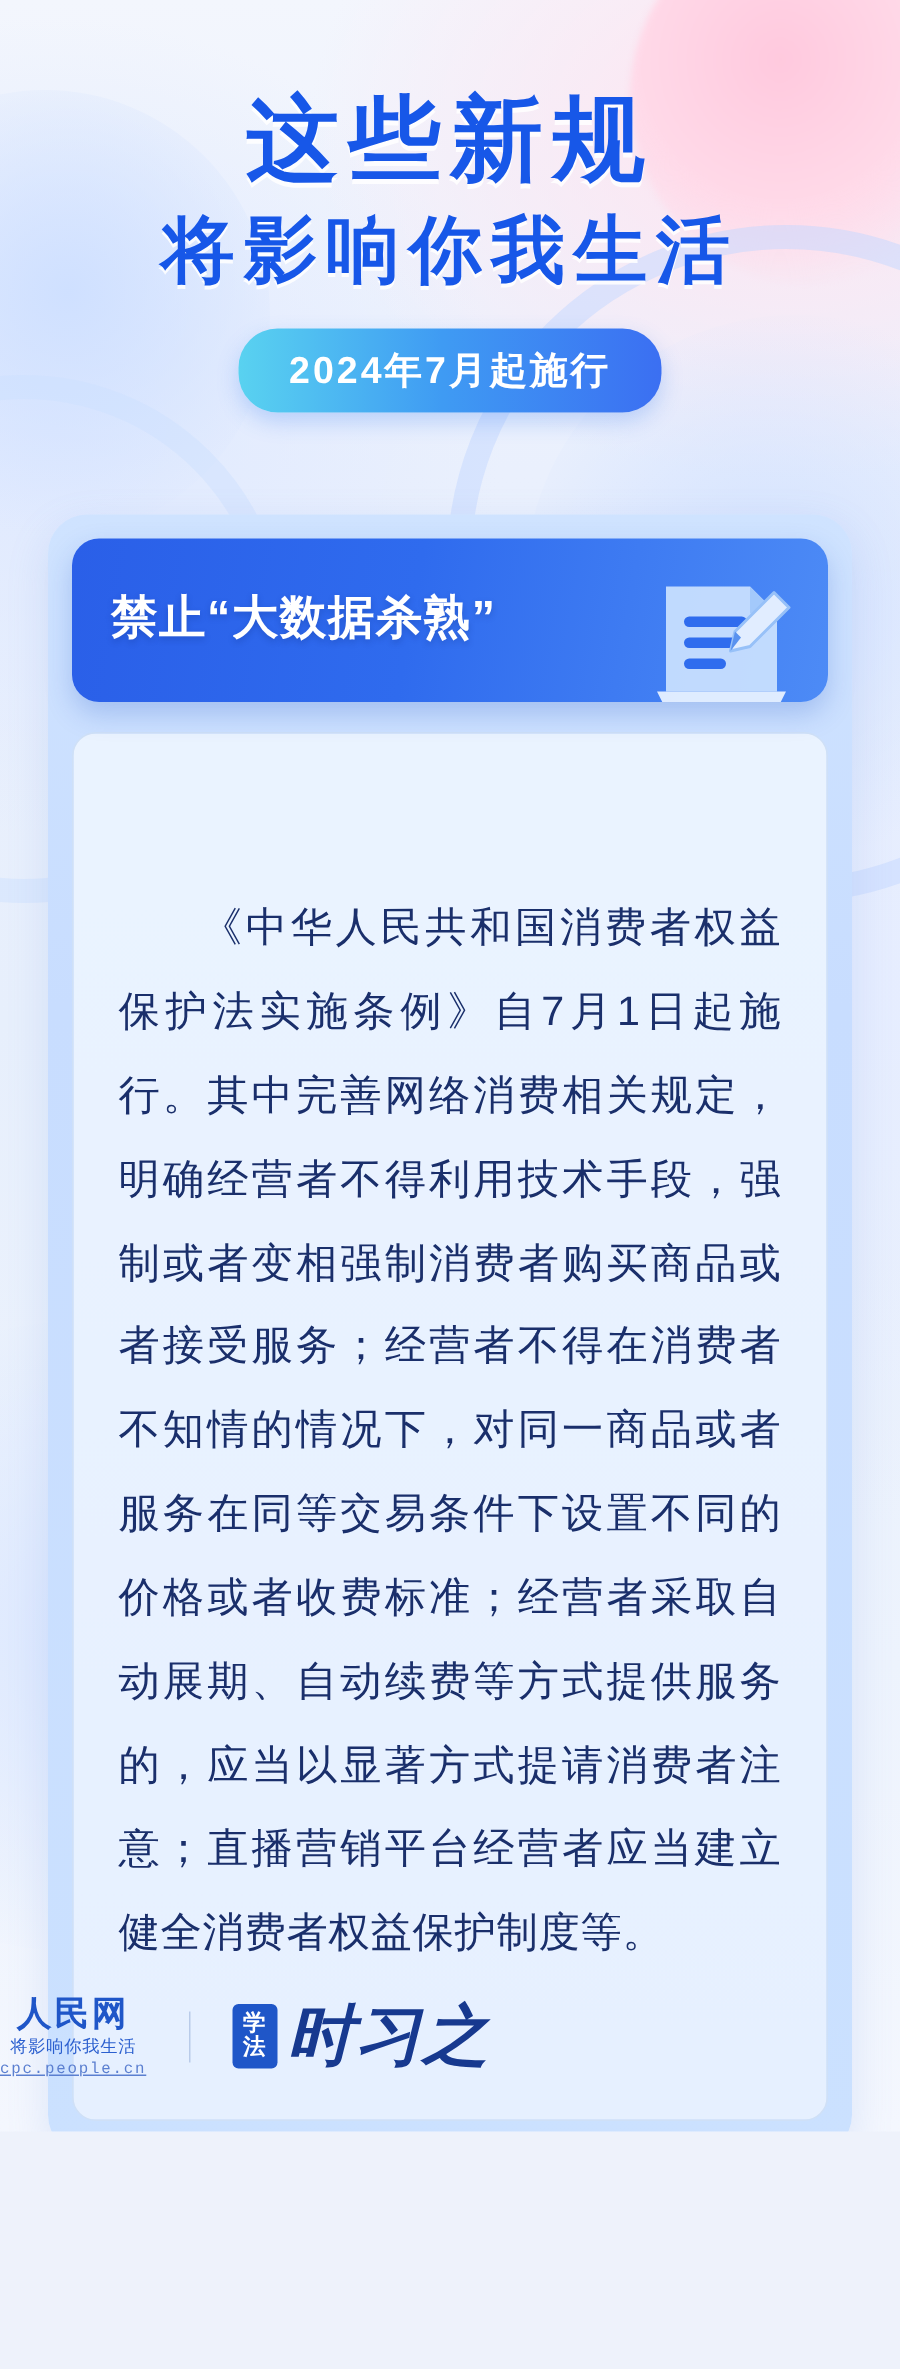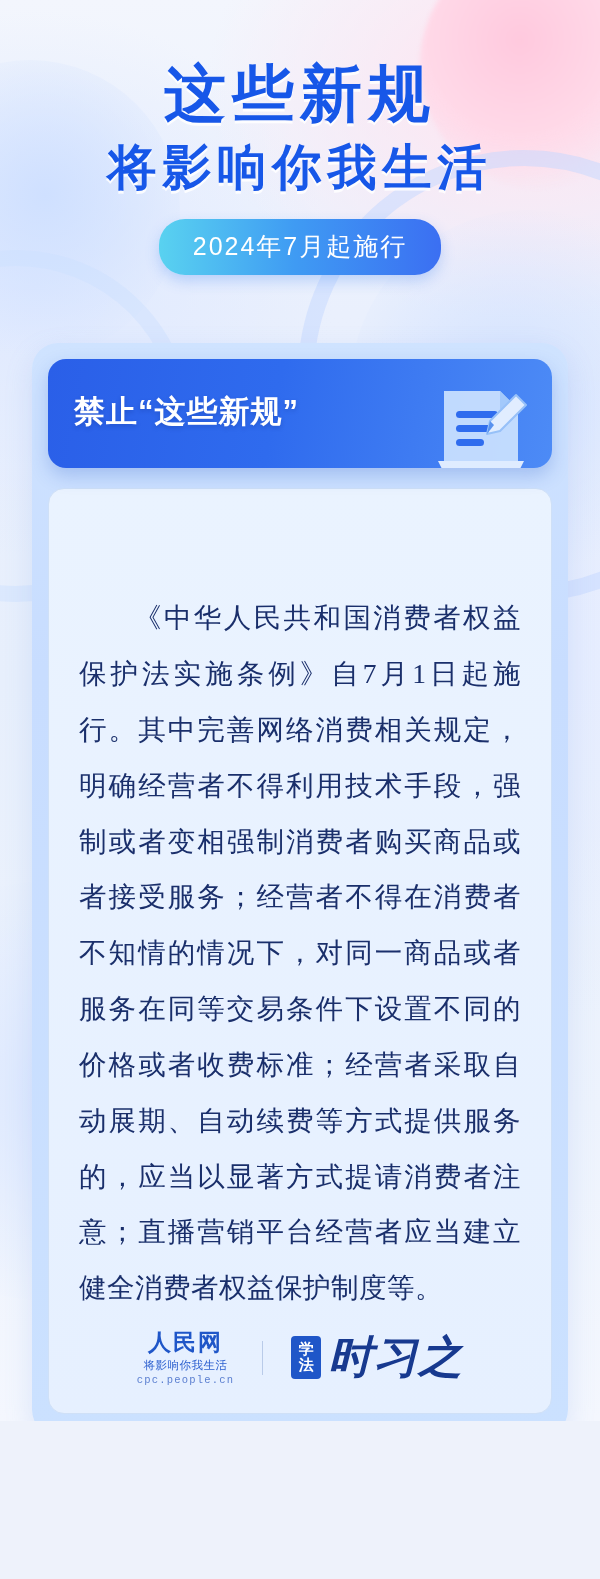--- a/index.html
+++ b/index.html
@@ -92,21 +92,21 @@
     margin-top: 6px;
   }
   .date-pill {
     display: inline-block;
     margin-top: 22px;
     padding: 11px 34px 12px;
     border-radius: 26px;
     background: linear-gradient(90deg, #59d2f0 0%, #3f9bf3 48%, #3b6ff2 100%);
     color: #ffffff;
     font-size: 25px;
-    font-weight: normal;
+    font-weight: bold;
     letter-spacing: 2px;
     box-shadow: 0 6px 14px rgba(60,128,240,0.28);
   }
 
   
   .card {
     position: relative;
     z-index: 3;
     margin: 68px 32px 0;
     background: linear-gradient(180deg, #cfe3ff 0%, #c8ddff 30%, #cbe1ff 100%);
@@ -150,32 +150,31 @@
     padding: 74px 30px 70px;
     min-height: 700px;
   }
   .content-text {
     color: #1a2f6b;
     font-size: 27.5px;
     line-height: 2.03;
     letter-spacing: 0.5px;
     text-indent: 2em;
     text-align: justify;
-    font-family: Liberation Serif, serif;
+    font-family: Liberation Sans, sans-serif;
   }
 
   
   .footer {
     position: absolute;
     left: 0;
     right: 0;
     bottom: 34px;
     display: flex;
     align-items: center;
-    justify-content: center;
     gap: 28px;
     z-index: 4;
   }
   .logo-people {
     text-align: center;
     line-height: 1.15;
   }
   .logo-people .lp-main {
     font-size: 23px;
     font-weight: bold;
@@ -187,20 +186,21 @@
     color: #2b5fcf;
     letter-spacing: 0.5px;
     margin-top: 3px;
   }
   .logo-people .lp-url {
     font-family: "Liberation Mono", monospace;
     font-size: 10.5px;
     color: #5b7fd0;
     letter-spacing: 1.2px;
     margin-top: 2px;
+    text-decoration: underline;
   }
   .divider-v {
     width: 1px;
     height: 34px;
     background: #b9cbe9;
   }
   .logo-xuexi {
     display: flex;
     align-items: center;
     gap: 7px;
@@ -241,21 +241,21 @@
   <div class="header">
     <div class="title-line title-line-1">这些新规</div>
     <div class="title-line title-line-2">将影响你我生活</div>
     <div class="date-pill">2024年7月起施行</div>
   </div>
 
   <div class="card">
 
     <div class="banner">
       <div class="banner-title">
-        <div>禁止“这些新规”</div>
+        <div>禁止“大数据杀熟”</div>
       </div>
       <svg class="banner-icon" viewBox="0 0 104 96">
         <path d="M14 10 H70 L88 28 V80 H14 Z" fill="#cfe4ff" opacity="0.95"></path>
         <path d="M70 10 L88 28 H70 Z" fill="#a9cdfb"></path>
         <rect x="26" y="30" width="42" height="7" rx="3.5" fill="#2f6bee"></rect>
         <rect x="26" y="44" width="42" height="7" rx="3.5" fill="#2f6bee"></rect>
         <rect x="26" y="58" width="28" height="7" rx="3.5" fill="#2f6bee"></rect>
         <path d="M8 80 H94 L88 92 H14 Z" fill="#e8f2ff"></path>
         <path d="M86 14 L96 24 L70 50 L57 53 L60 40 Z" fill="#eaf3ff" stroke="#9cc4f8" stroke-width="2" stroke-linejoin="round"></path>
         <path d="M57 53 L60 40 L64 44 Z" fill="#5b93ef"></path>

